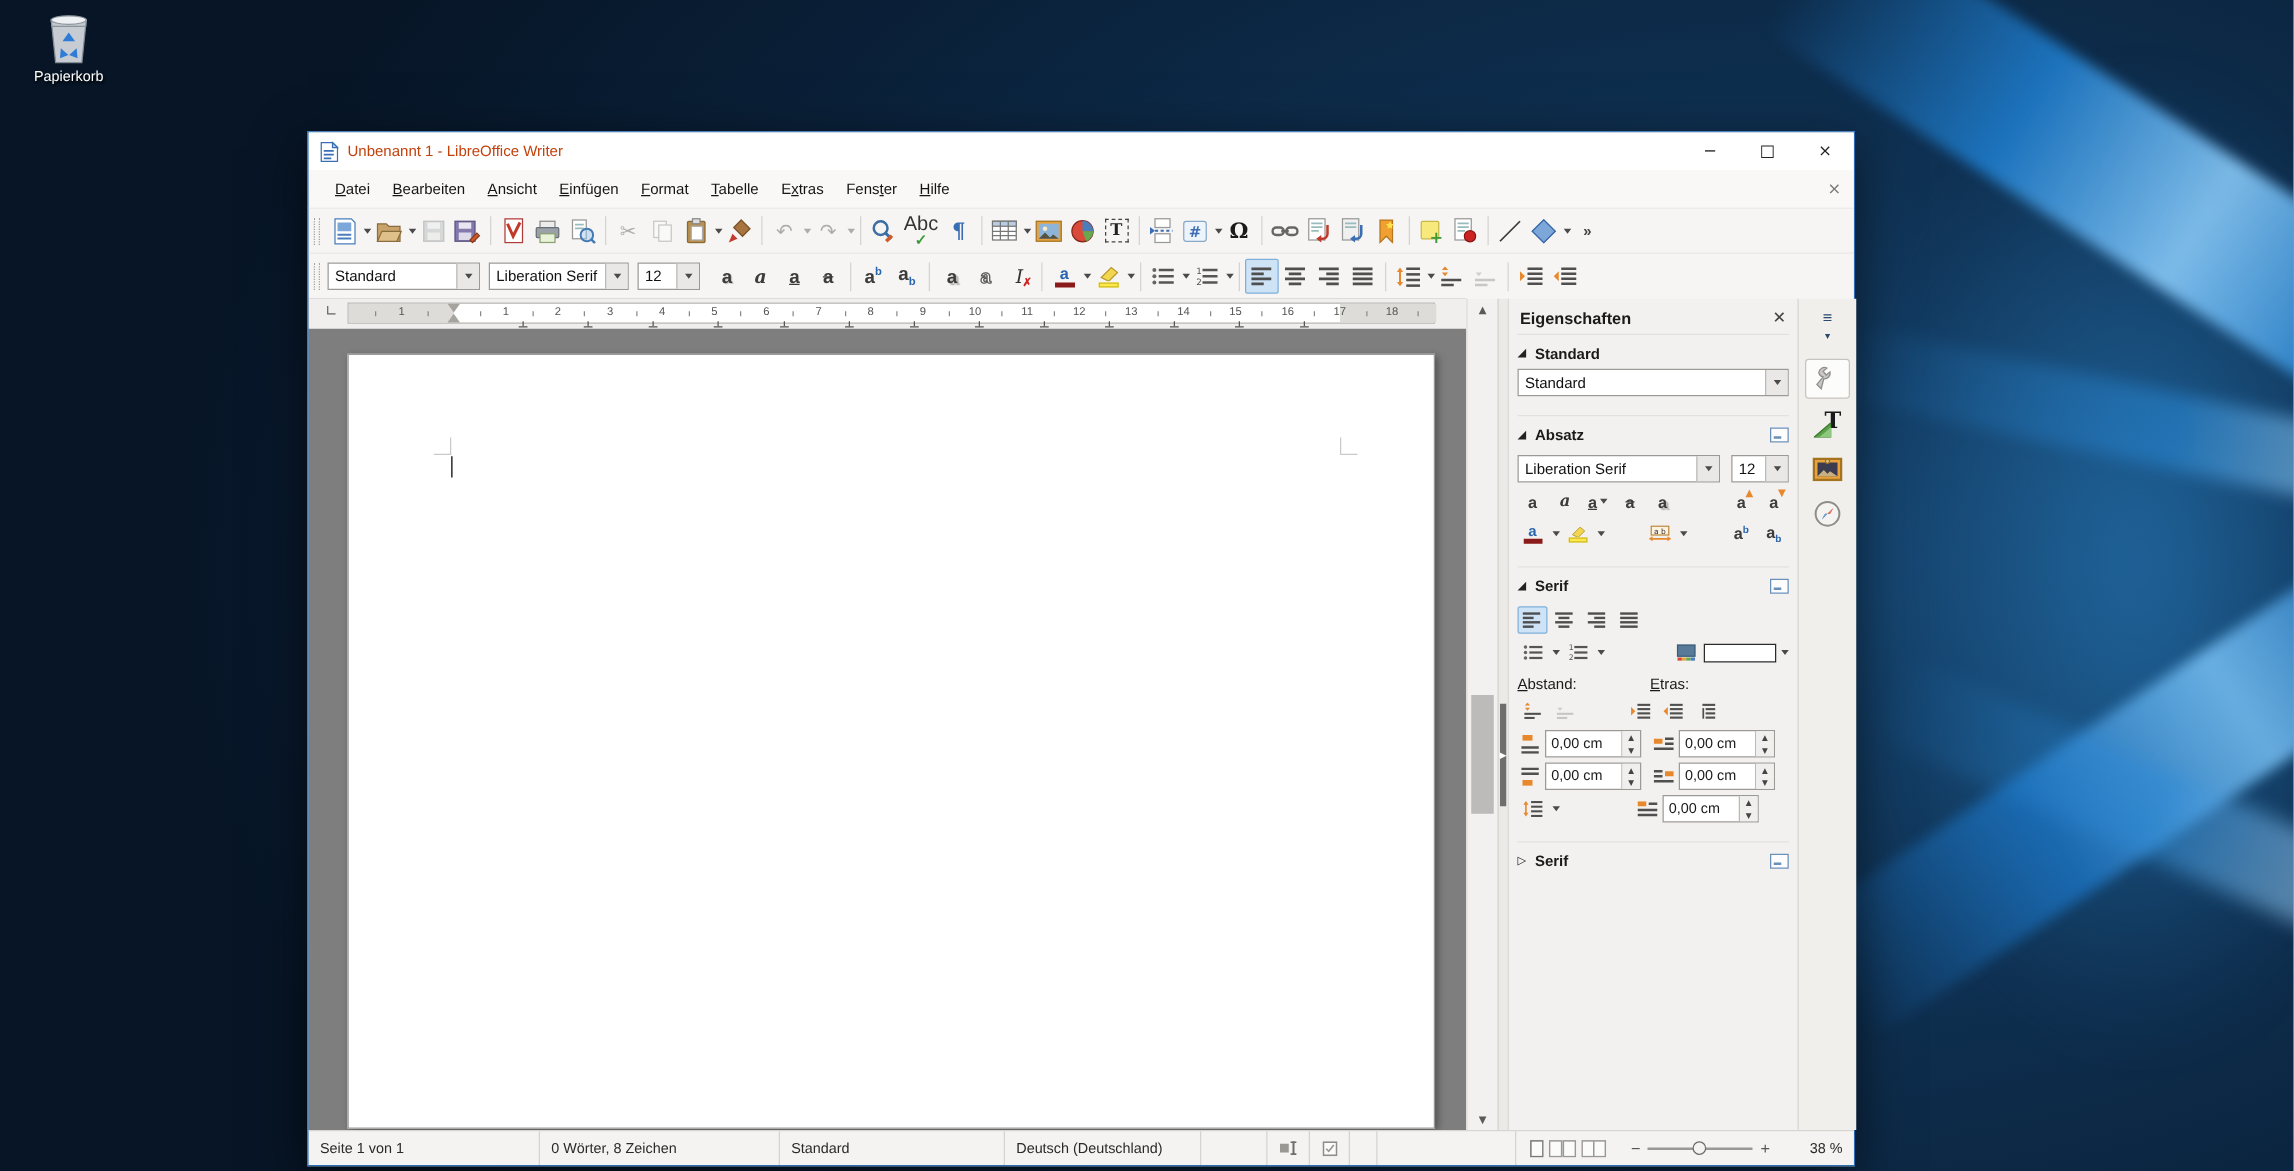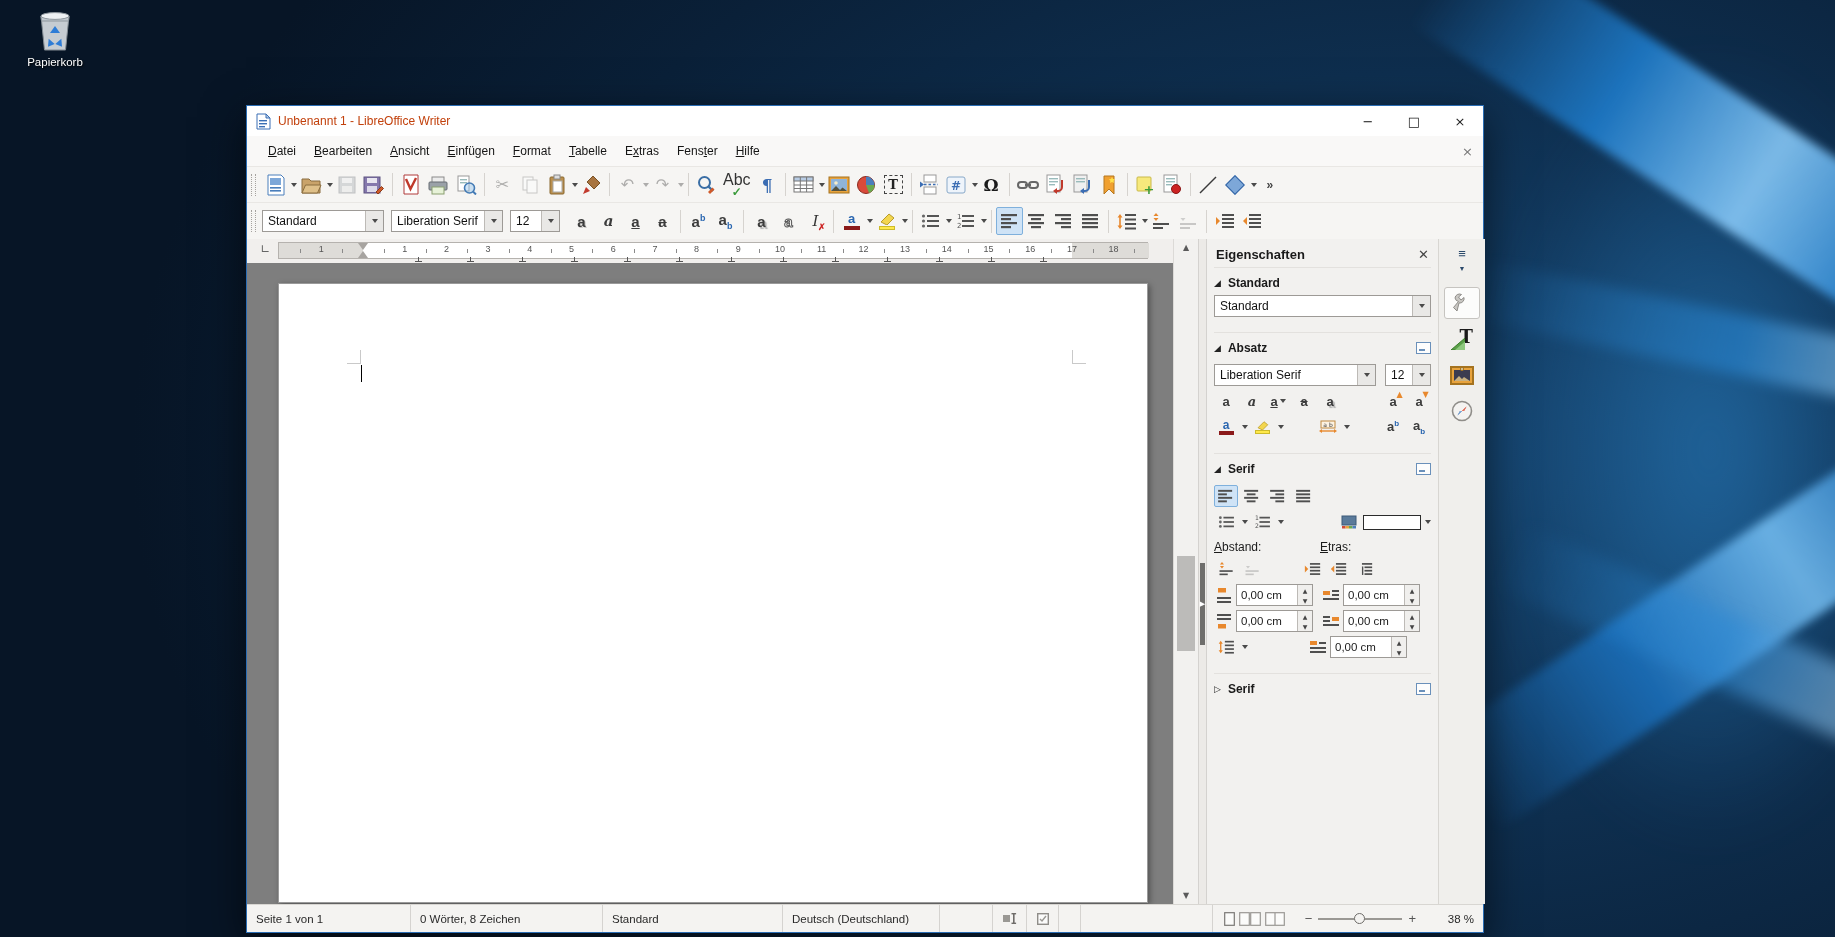--- a/index.html
+++ b/index.html
@@ -926,21 +926,21 @@
             <path d="M11 11L15.5 6.5 13 11z" fill="#c0392b"></path>
               <path d="M15.5 6.5L11 11l2 0z" fill="#e8705a"></path>
             <path d="M11 11L6.5 15.5 9 11z" fill="#3465a4"></path>
               <path d="M6.5 15.5L11 11l-2 0z" fill="#7da7d8"></path>
           </svg>
         </div>
       </div>
     </div>
 
     <div class="status">
-      <span class="scell" style="width:164px">Seite 1 von 1</span>
+      <span class="scell" style="width:185px">Seite 1 von 1</span>
       <span class="scell" style="width:192px">0 Wörter, 8 Zeichen</span>
       <span class="scell" style="width:180px">Standard</span>
       <span class="scell" style="width:157px">Deutsch (Deutschland)</span>
       <span class="scell" style="width:53px"></span>
       <span class="scell" style="width:34px;justify-content:center">
         <svg width="14" height="11" viewBox="0 0 14 11">
             <rect x="0" y="2" width="7" height="7" fill="#9a9894"></rect>
             <rect x="10" y="0" width="1.6" height="11" fill="#6f6d6a"></rect>
             <rect x="8.5" y="0" width="4.6" height="1.4" fill="#6f6d6a"></rect>
             <rect x="8.5" y="9.6" width="4.6" height="1.4" fill="#6f6d6a"></rect>

